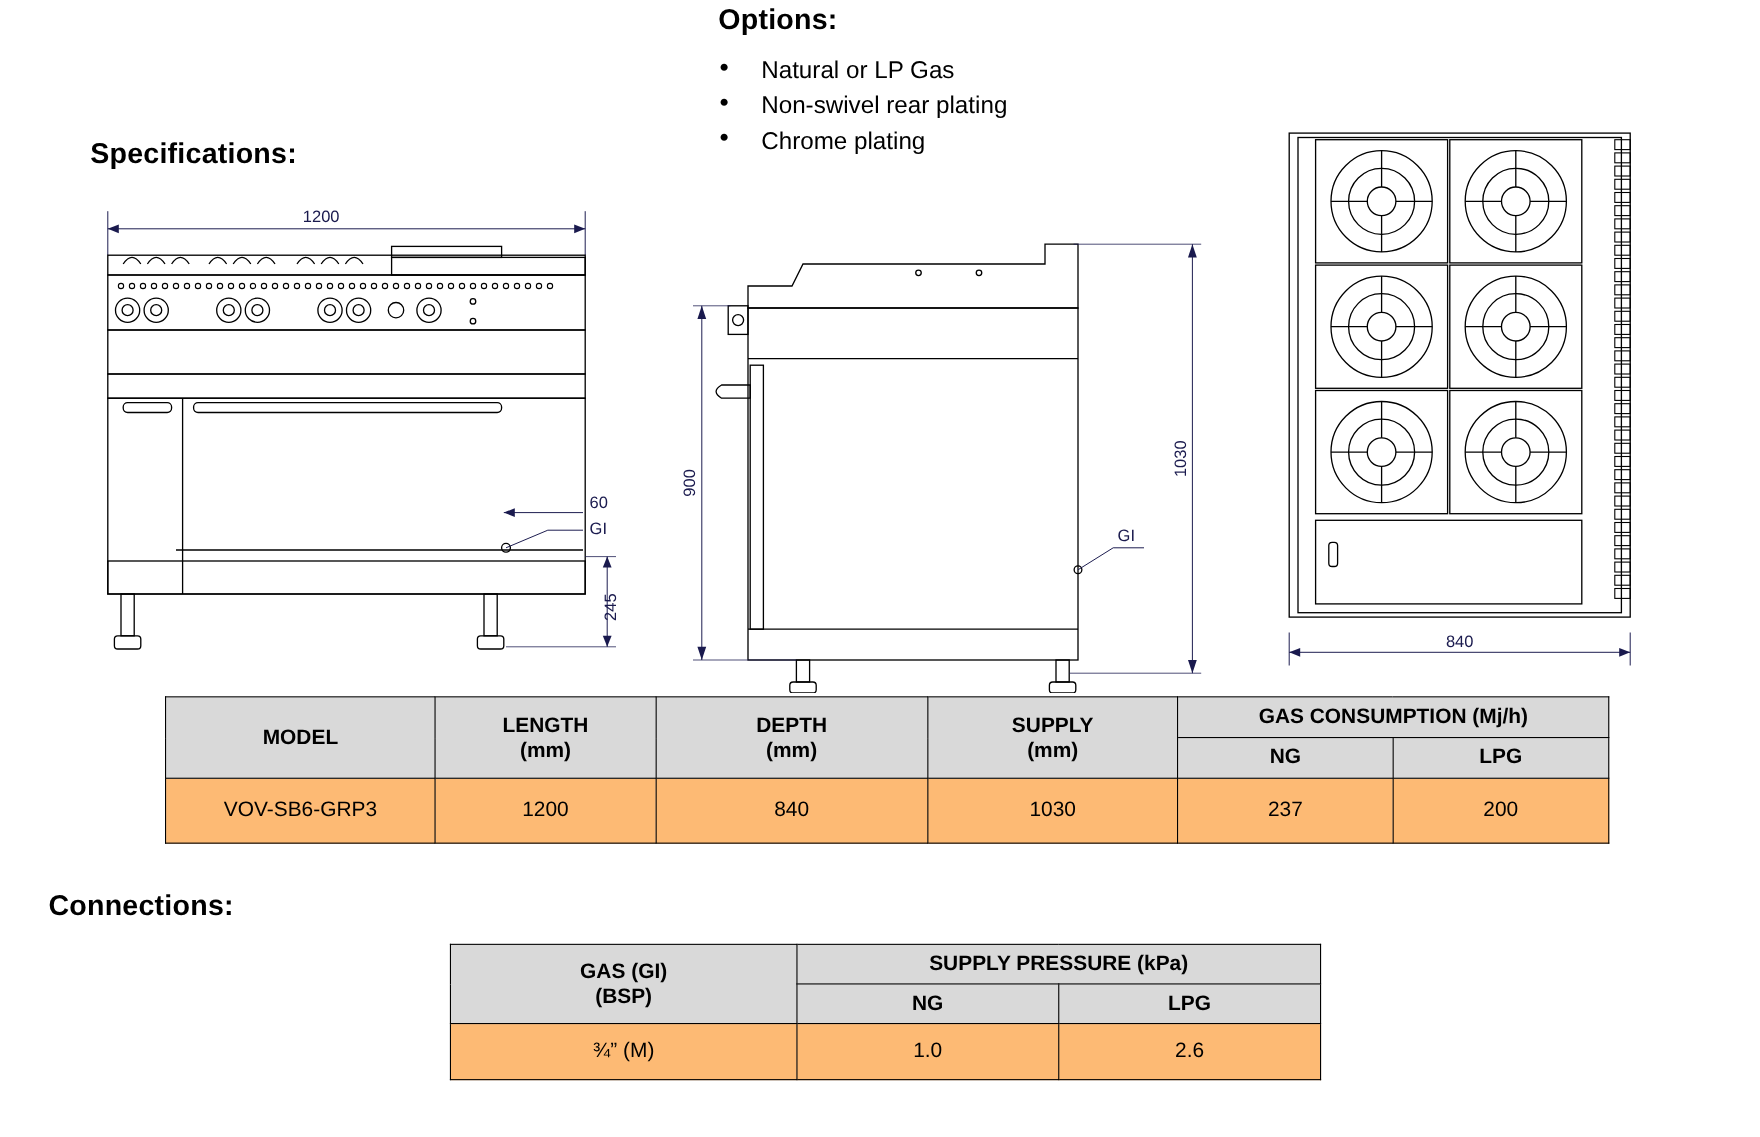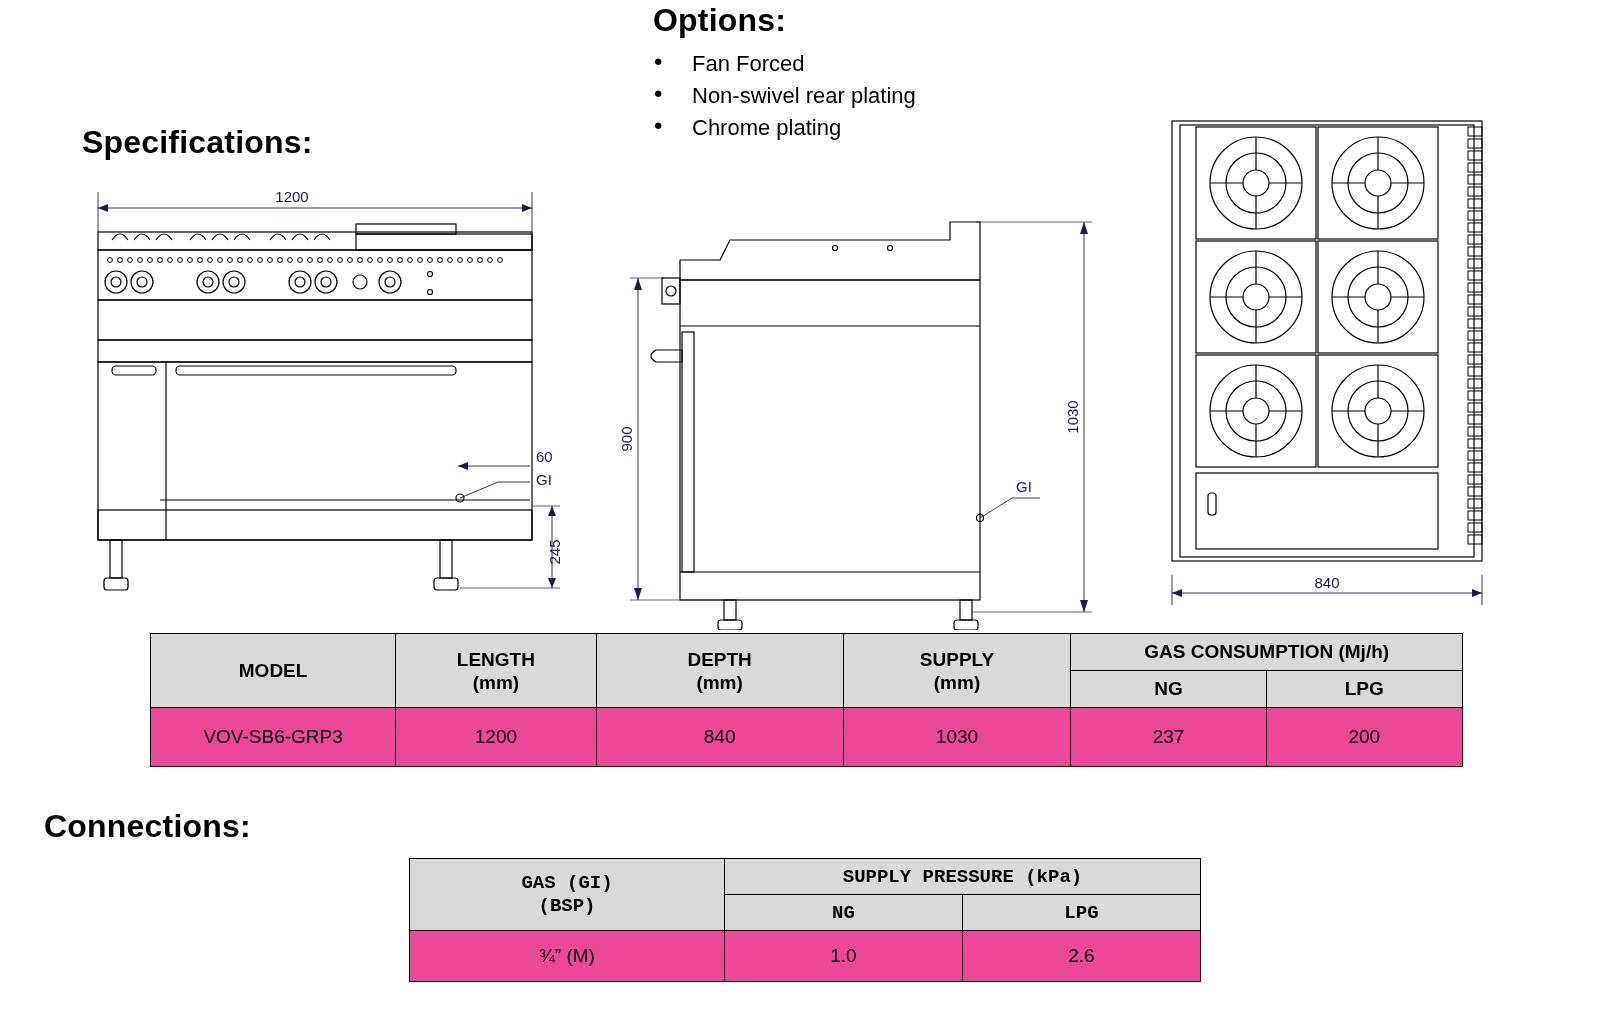--- a/index.html
+++ b/index.html
@@ -12,21 +12,21 @@
     height: 1034px;
     position: relative;
     font-family: "Liberation Sans", sans-serif;
     color: #000000;
     overflow: hidden;
   }
 
   
   .heading {
     position: absolute;
-    font-size: 32px;
+    font-size: 26px;
     font-weight: bold;
     letter-spacing: 0.2px;
   }
   #spec-heading { left: 44px;  top: 124px; margin-left: 38px; }
   #options-heading { left: 653px; top: 2px; }
   #connections-heading { left: 44px; top: 808px; }
 
   
   #options-list {
     position: absolute;
@@ -76,21 +76,21 @@
   .tbl td, .tbl th {
     border: 1px solid #000000;
     text-align: center;
     vertical-align: middle;
   }
   .tbl th {
     background: #d9d9d9;
     font-weight: bold;
   }
   .tbl td {
-    background: #ec4899;
+    background: #fdba74;
   }
 
   
   #specs-table {
     left: 150px;
     top: 633px;
     width: 1313px;
   }
   #specs-table th { height: 34px; }
   #specs-table td { height: 56px; font-size: 19px; }
@@ -100,37 +100,37 @@
   #specs-table .c-height { width: 228px; }
   #specs-table .c-ng     { width: 195px; }
   #specs-table .c-lpg    { width: 196px; }
 
   
   #connections-table {
     left: 409px;
     top: 858px;
     width: 792px;
   }
-  #connections-table th { height: 33px; font-family: Liberation Mono, monospace; }
+  #connections-table th { height: 33px; }
   #connections-table td { height: 48px; }
   #connections-table .c-gas  { width: 316px; }
   #connections-table .c-png  { width: 238px; }
   #connections-table .c-plpg { width: 238px; }
 
   .two-line { line-height: 23px; }
 </style>
 </head>
 <body>
 
 <div class="heading" id="spec-heading">Specifications:</div>
 <div class="heading" id="options-heading">Options:</div>
 <div class="heading" id="connections-heading">Connections:</div>
 
 <ul id="options-list">
-  <li>Fan Forced</li>
+  <li>Natural or LP Gas</li>
   <li>Non-swivel rear plating</li>
   <li>Chrome plating</li>
 </ul>
 
 <div class="drawing" id="front-view">
   <svg width="530" height="460" viewBox="0 0 530 460" xmlns="http://www.w3.org/2000/svg">
     <g fill="none" stroke="#000" stroke-width="1.2">
 
       <line x1="38" y1="22" x2="38" y2="62" stroke="#1a1a4e" stroke-width="0.9"></line>
       <line x1="472" y1="22" x2="472" y2="62" stroke="#1a1a4e" stroke-width="0.9"></line>

